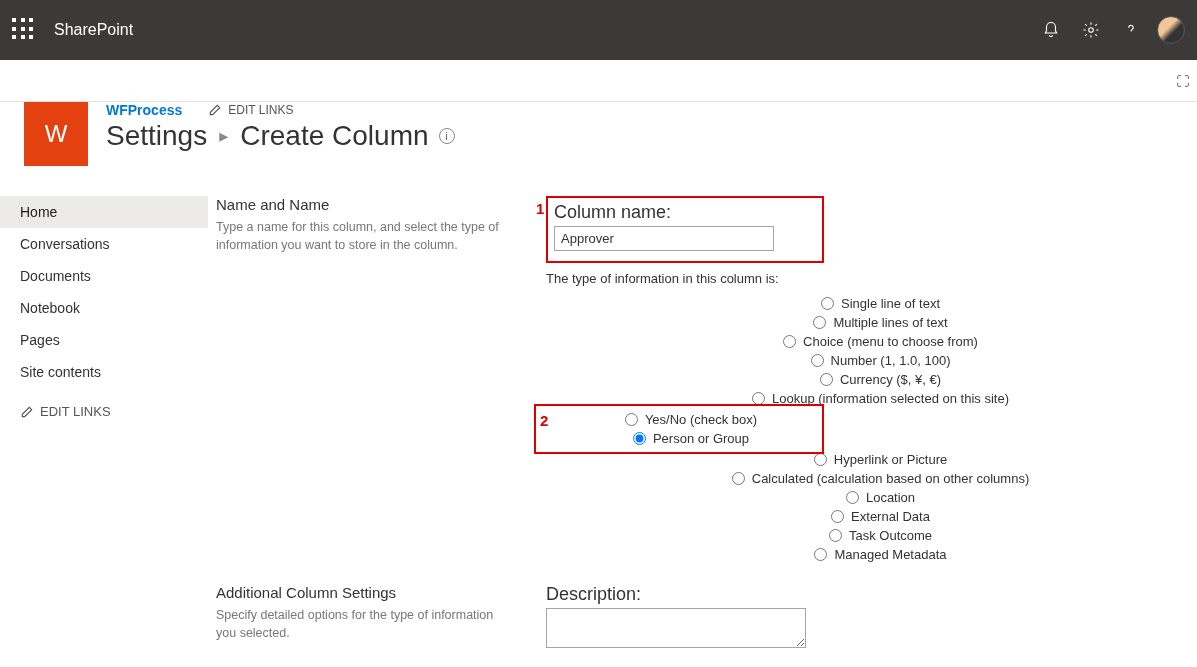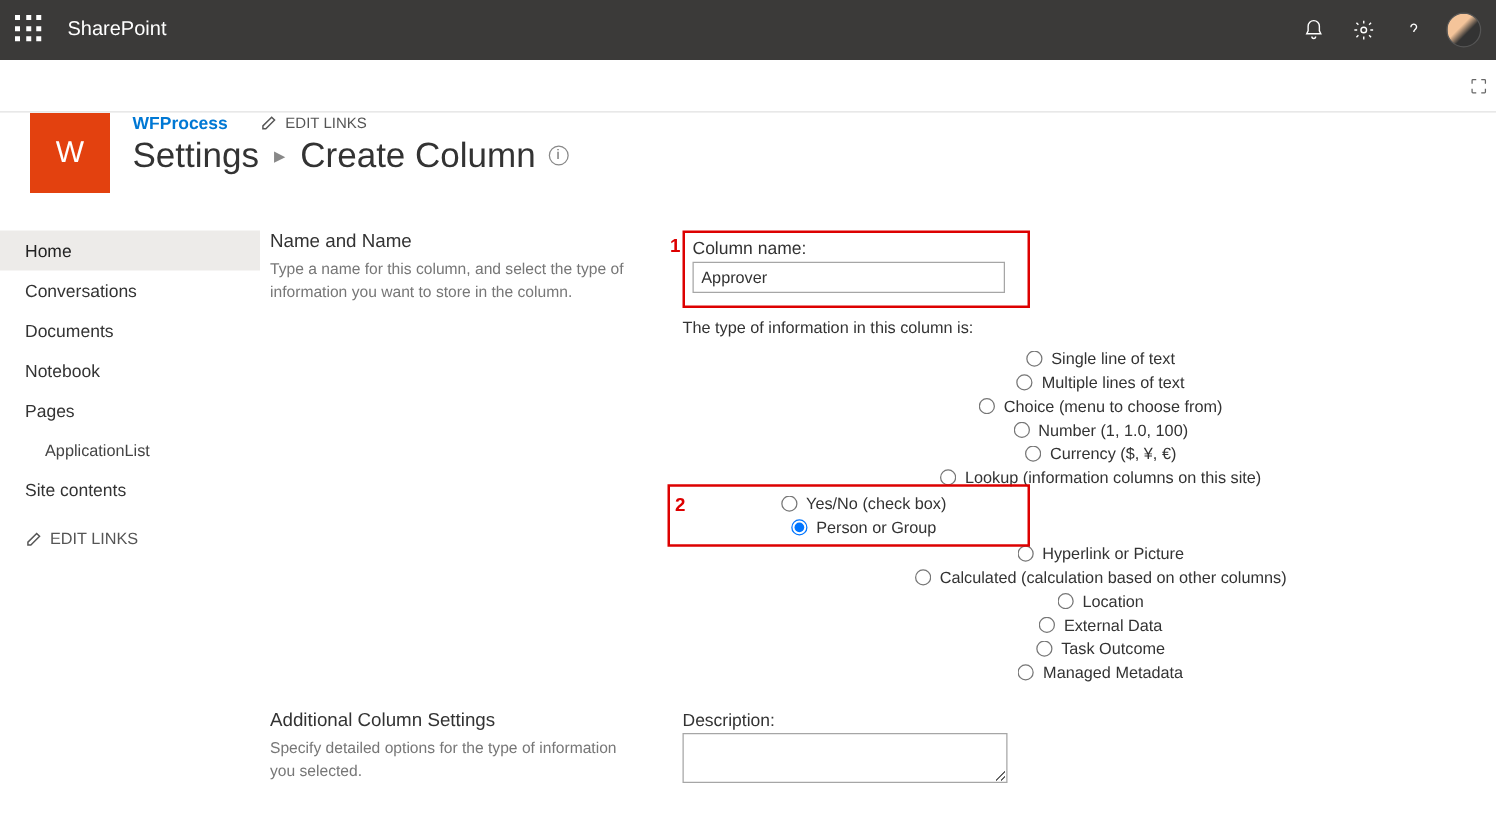--- a/index.html
+++ b/index.html
@@ -5,21 +5,21 @@
   * { box-sizing: border-box; margin: 0; padding: 0; }
   body {
     font-family: "Segoe UI", -apple-system, BlinkMacSystemFont, sans-serif;
     font-size: 14px;
     color: #333;
     background: #fff;
     overflow: hidden;
   }
   .app-bar {
     background: #3b3a39;
-    height: 48px;
+    height: 60px;
     display: flex;
     align-items: center;
     padding: 0 12px;
     color: #fff;
   }
   .app-launcher {
     width: 24px; height: 24px;
     display: grid; grid-template-columns: repeat(3,1fr); grid-template-rows: repeat(3,1fr);
     gap: 2px; cursor: pointer;
   }
@@ -62,22 +62,22 @@
   .edit-links-side { display:flex; align-items:center; padding: 16px 20px; color:#555; font-size:13px; cursor:pointer;}
   .main-col { flex:1; padding-top: 4px; padding-bottom:20px;}
   .form-section { display:flex; padding: 8px 0 20px 8px; }
   .form-label-col { width: 330px; padding-right: 30px;}
   .form-label-col h3 { font-size:15px; font-weight:400; color:#333; margin-bottom:6px;}
   .form-label-col p { font-size:12.5px; color:#777; line-height:1.4;}
   .form-field-col { flex:1; font-size:13px;}
   .callout-box { border: 2px solid #d00; padding: 4px 6px 10px 6px; margin-bottom: 8px; position:relative; display:inline-block;}
   .callout-num { position:absolute; left: -12px; top: 2px; color:#d00; font-weight:700; font-size:15px;}
   .callout-box.wide { display:block; max-width: 278px;}
-  .field-label { font-size:14px; margin-bottom:3px; }
-  .text-input { border:1px solid #a6a6a6; padding: 4px 6px; font-size:13px; width: 250px; color:#333; font-family:inherit;}
+  .field-label { font-size:18px; margin-bottom:3px; }
+  .text-input { border:1px solid #a6a6a6; padding: 4px 6px; font-size:13px; width: 220px; color:#333; font-family:inherit;}
   .type-label { margin: 4px 0 8px 0;}
   .radio-list { padding-left: 18px;}
   .radio-row { display:flex; align-items:center; padding: 2px 0; font-size:13px; cursor:pointer;justify-content:center;}
   .radio-row input { margin-right: 7px; }
   .callout-inline { border:2px solid #d00; padding: 4px 6px; margin: -4px 0 -4px -30px; position:relative; width: 290px;}
   .callout-inline .callout-num { left: 4px; top: 6px;}
   .callout-inline .radio-row { padding-left: 24px;}
   .textarea { border:1px solid #a6a6a6; width: 260px; height: 40px; font-family:inherit; font-size:13px; padding:4px;}
   ::-webkit-scrollbar { width: 16px;}
   ::-webkit-scrollbar-track { background:#f0f0f0;}
@@ -151,21 +151,20 @@
 
     <div class="content">
 
       <div class="left-col">
         <div class="nav" id="nav">
             <div class="nav-item selected">Home</div>
             <div class="nav-item">Conversations</div>
             <div class="nav-item">Documents</div>
             <div class="nav-item">Notebook</div>
             <div class="nav-item">Pages</div>
-            <div class="nav-item sub">ApplicationList</div>
             <div class="nav-item">Site contents</div>
           </div>
         <div class="edit-links-side">
           <svg viewBox="0 0 24 24" fill="none" stroke="#555" stroke-width="2">
               <path d="M4 20h4L20 8l-4-4L4 16v4z"></path>
             </svg>
           <span>EDIT LINKS</span>
         </div>
       </div>
 
@@ -199,21 +198,21 @@
                 <label class="radio-row">
                   <input type="radio" name="coltype" style="">
                   <span>Number (1, 1.0, 100)</span>
                 </label>
                 <label class="radio-row">
                   <input type="radio" name="coltype" style="">
                   <span>Currency ($, ¥, €)</span>
                 </label>
                 <label class="radio-row">
                   <input type="radio" name="coltype" style="">
-                  <span>Lookup (information columns on this site)</span>
+                  <span>Lookup (information selected on this site)</span>
                 </label>
                 <div class="callout-inline">
                   <span class="callout-num">2</span>
                   <label class="radio-row">
                     <input type="radio" name="coltype" style="">
                     <span>Yes/No (check box)</span>
                   </label>
                   <label class="radio-row">
                     <input type="radio" name="coltype" checked="" style="">
                     <span>Person or Group</span>

